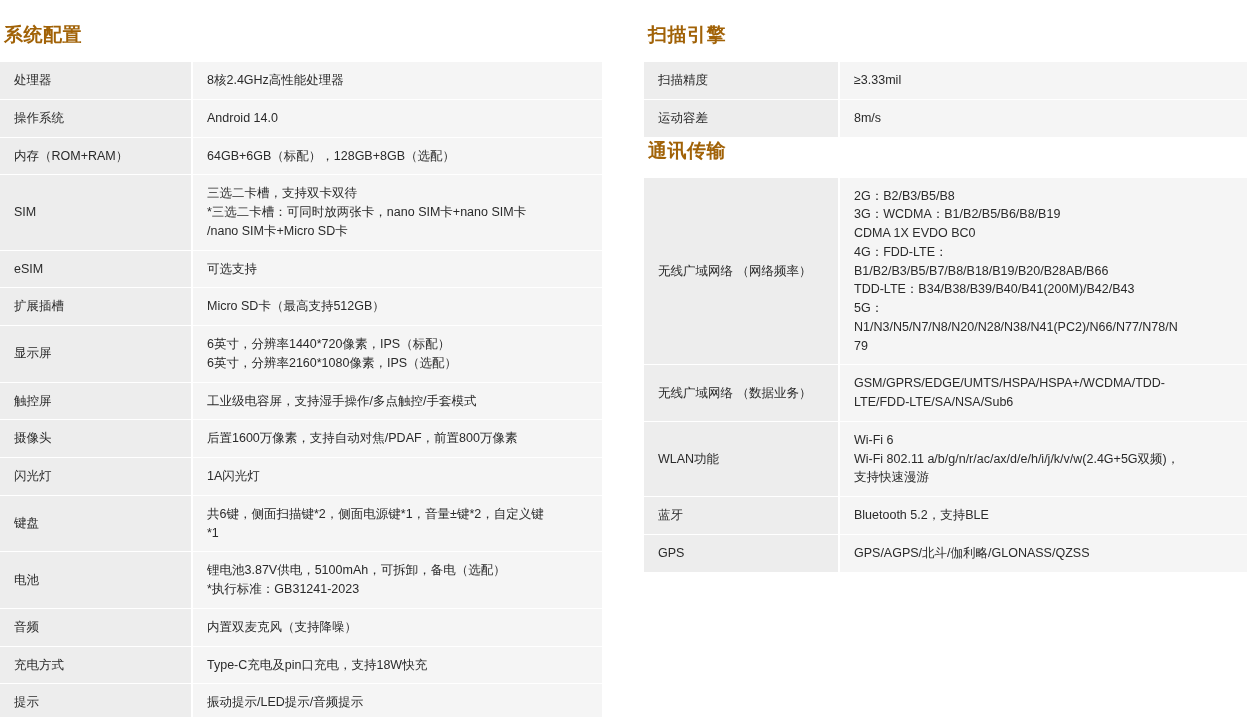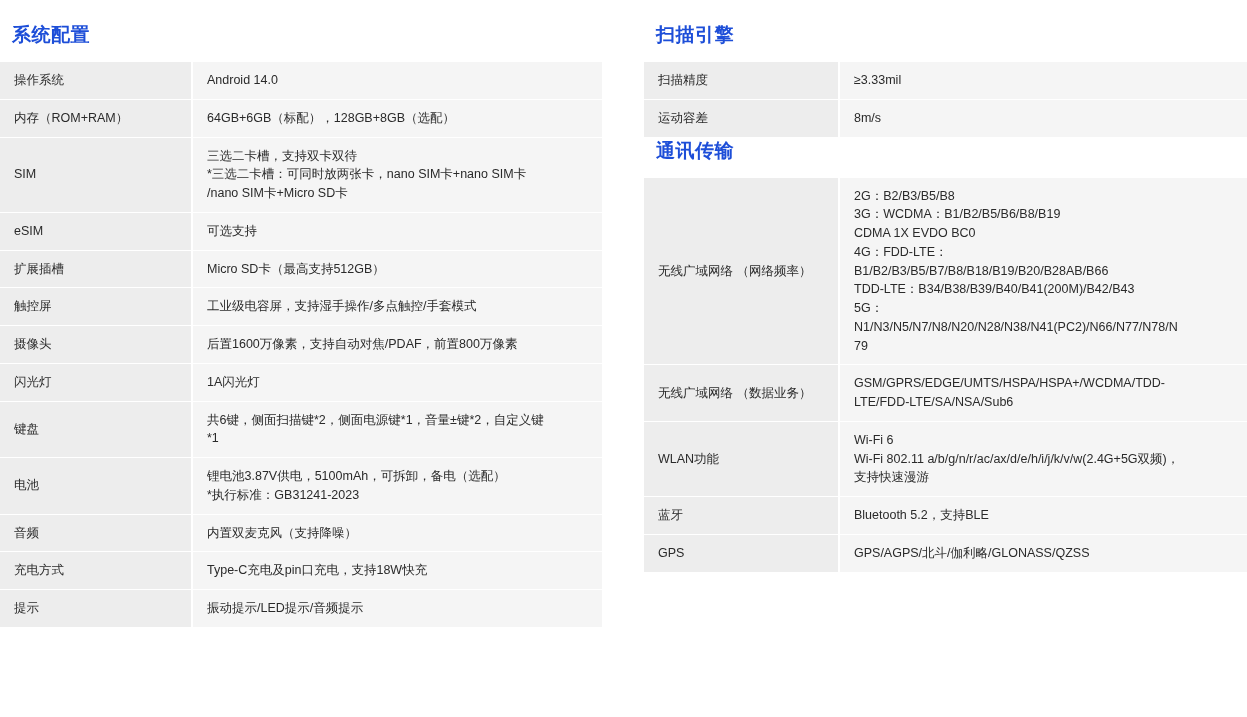--- a/index.html
+++ b/index.html
@@ -30,22 +30,22 @@
   .col-right {
     position: absolute;
     left: 644px;
     top: 22px;
     width: 694px;
   }
   h2.section-title {
     font-size: 19px;
     font-weight: bold;
     letter-spacing: 0.5px;
-    margin: 0 0 14px 12px;
-    color: #1d4ed8;
+    margin: 0 0 14px 4px;
+    color: #a16207;
   }
   .spec-table {
     width: 100%;
     border-collapse: collapse;
     table-layout: fixed;
     font-size: 12.5px;
     line-height: 1.5;
   }
   .spec-table tr {
     border-bottom: 1px solid #ffffff;
@@ -74,40 +74,49 @@
 </head>
 <body>
 
 <div class="page">
 
   <div class="col-left">
     <h2 class="section-title">系统配置</h2>
     <table class="spec-table">
       <tbody>
         <tr>
+          <td class="k">处理器</td>
+          <td class="v">8核2.4GHz高性能处理器</td>
+        </tr>
+        <tr>
           <td class="k">操作系统</td>
           <td class="v">Android 14.0</td>
         </tr>
         <tr>
           <td class="k">内存（ROM+RAM）</td>
           <td class="v">64GB+6GB（标配），128GB+8GB（选配）</td>
         </tr>
         <tr>
           <td class="k">SIM</td>
           <td class="v">三选二卡槽，支持双卡双待
 *三选二卡槽：可同时放两张卡，nano SIM卡+nano SIM卡
 /nano SIM卡+Micro SD卡</td>
         </tr>
         <tr>
           <td class="k">eSIM</td>
           <td class="v">可选支持</td>
         </tr>
         <tr>
           <td class="k">扩展插槽</td>
           <td class="v">Micro SD卡（最高支持512GB）</td>
+        </tr>
+        <tr>
+          <td class="k">显示屏</td>
+          <td class="v">6英寸，分辨率1440*720像素，IPS（标配）
+6英寸，分辨率2160*1080像素，IPS（选配）</td>
         </tr>
         <tr>
           <td class="k">触控屏</td>
           <td class="v">工业级电容屏，支持湿手操作/多点触控/手套模式</td>
         </tr>
         <tr>
           <td class="k">摄像头</td>
           <td class="v">后置1600万像素，支持自动对焦/PDAF，前置800万像素</td>
         </tr>
         <tr>

